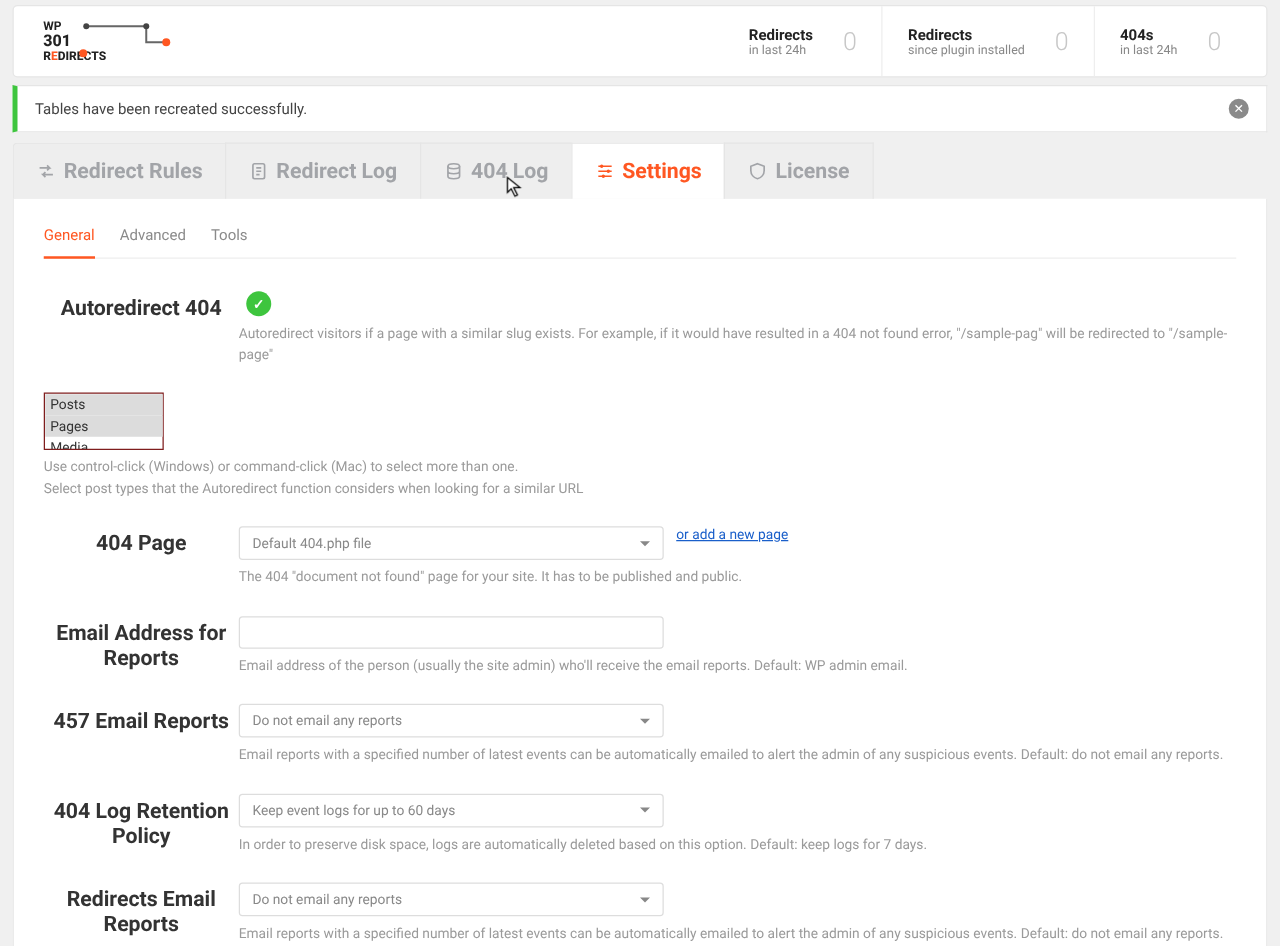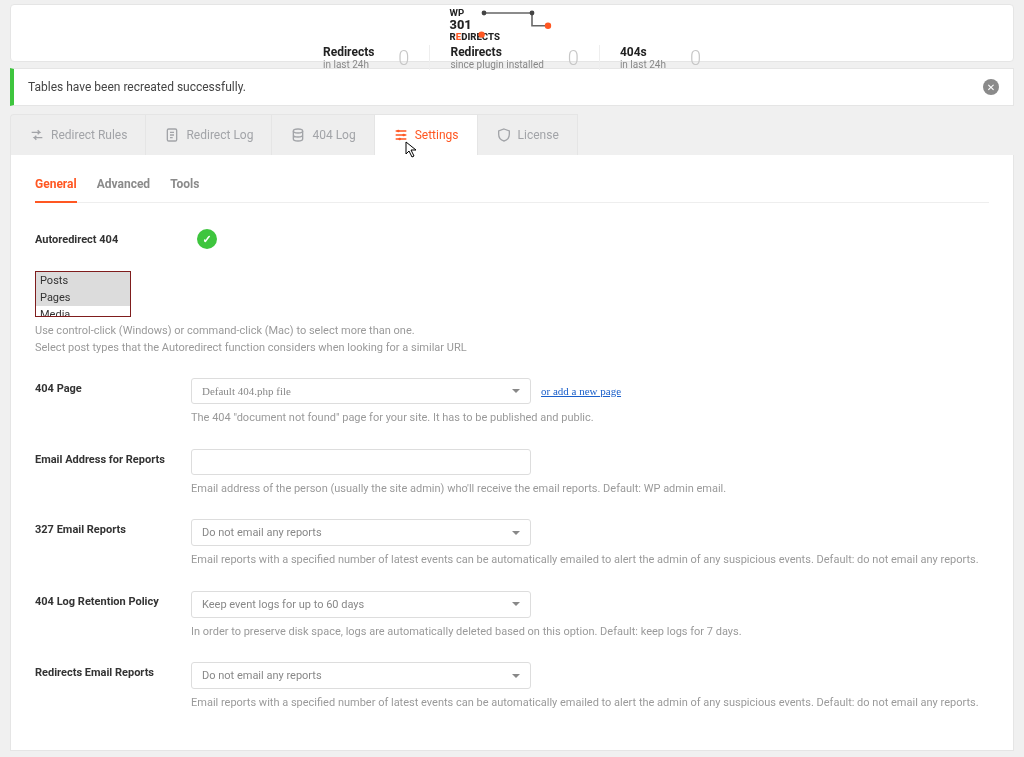--- a/index.html
+++ b/index.html
@@ -14,21 +14,20 @@
   }
   .topbar {
     background: #fff;
     border: 1px solid #e5e5e5;
     border-radius: 4px;
     margin: 4px 10px 6px 10px;
     display: flex;
     align-items: center;
     height: 58px;
     padding: 0 16px;
-    flex-direction: column;
   }
   .logo {
     display: flex;
     align-items: center;
     flex: 1;
   }
   .logo svg { height: 40px; }
   .stats {
     display: flex;
     align-items: stretch;
@@ -69,22 +68,22 @@
   .panel {
     margin: 0 10px 10px 10px;
   }
   .tabs {
     display: flex;
     background: #f0f0f0;
   }
   .tab {
     display:flex; align-items:center; gap:6px;
     padding: 12px 18px;
-    font-size: 12px;
-    font-weight: 400;
+    font-size: 17px;
+    font-weight: 700;
     color: #a2a4a8;
     cursor:pointer;
     background: #eeeeee;
     border: 1px solid #e5e5e5;
     border-bottom: none;
     border-right: none;
   }
   .tab:first-child { border-top-left-radius:4px; }
   .tab:last-child { border-right:1px solid #e5e5e5; }
   .tab.active {
@@ -94,21 +93,21 @@
   .tab svg { width:16px; height:16px; }
   .tab-body {
     background: #fff;
     border: 1px solid #e5e5e5;
     border-top: none;
     padding: 16px 24px 24px 24px;
     min-height: 560px;
   }
   .subtabs {
     display:flex; gap:20px;
-    font-size:12px; font-weight:700;
+    font-size:12px; font-weight:400;
     border-bottom:1px solid #eee;
     margin-bottom: 18px;
   }
   .subtab {
     padding: 6px 0 10px 0;
     color:#8a8a8a;
     cursor:pointer;
   }
   .subtab.active {
     color:#ff5722;
@@ -116,24 +115,25 @@
     margin-bottom:-1px;
   }
   .row {
     display:flex;
     align-items:flex-start;
     padding: 8px 0 14px 0;
   }
   .row-label {
     width: 156px;
     flex-shrink:0;
-    font-size: 11px;
+    font-size: 17px;
     font-weight:700;
     color:#333;
     padding-top:4px;
+    text-align:center;
   }
   .row-body { flex:1; }
   .help {
     font-size: 11px;
     color:#9a9a9a;
     margin-top:6px;
     line-height:1.5;
   }
   .toggle {
     width:20px; height:20px; border-radius:50%;
@@ -279,58 +279,59 @@
     <div class="subtabs">
       <div class="subtab active">General</div>
       <div class="subtab">Advanced</div>
       <div class="subtab">Tools</div>
     </div>
 
     <div class="row">
       <div class="row-label">Autoredirect 404</div>
       <div class="row-body">
         <span class="toggle">✓</span>
+        <div class="help">Autoredirect visitors if a page with a similar slug exists. For example, if it would have resulted in a 404 not found error, "/sample-pag" will be redirected to "/sample-page"</div>
       </div>
     </div>
 
     <div class="row">
       <div class="row-body">
         <div class="multi">
           <div class="opt sel">Posts</div>
           <div class="opt sel">Pages</div>
           <div class="opt">Media</div>
         </div>
         <div class="help">
           <span>Use control-click (Windows) or command-click (Mac) to select more than one.</span><br>
           <span>Select post types that the Autoredirect function considers when looking for a similar URL</span>
         </div>
       </div>
     </div>
 
     <div class="row">
       <div class="row-label">404 Page</div>
       <div class="row-body">
-        <div style="display:flex;align-items:center;font-family:Liberation Serif, serif;">
+        <div style="display:flex;">
           <div class="dropdown">Default 404.php file</div>
           <a class="inline-link">or add a new page</a>
         </div>
         <div class="help">The 404 "document not found" page for your site. It has to be published and public.</div>
       </div>
     </div>
 
     <div class="row">
       <div class="row-label">Email Address for Reports</div>
       <div class="row-body">
         <div class="text-input"></div>
         <div class="help">Email address of the person (usually the site admin) who'll receive the email reports. Default: WP admin email.</div>
       </div>
     </div>
 
     <div class="row">
-      <div class="row-label">327 Email Reports</div>
+      <div class="row-label">457 Email Reports</div>
       <div class="row-body">
         <div class="dropdown">Do not email any reports</div>
         <div class="help">Email reports with a specified number of latest events can be automatically emailed to alert the admin of any suspicious events. Default: do not email any reports.</div>
       </div>
     </div>
 
     <div class="row">
       <div class="row-label">404 Log Retention Policy</div>
       <div class="row-body">
         <div class="dropdown">Keep event logs for up to 60 days</div>

